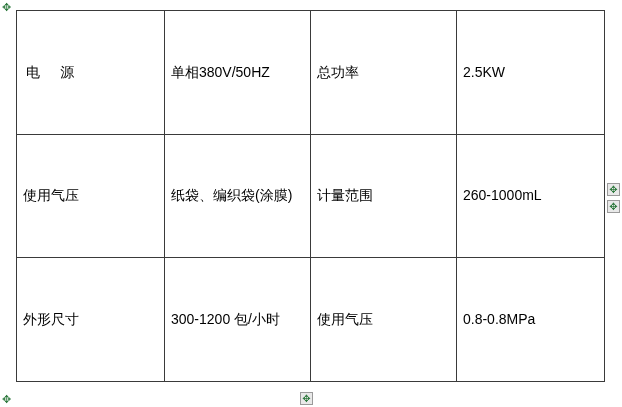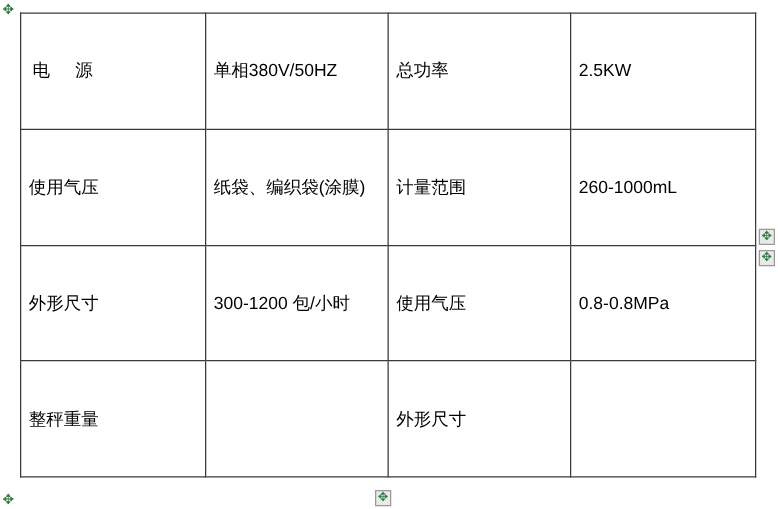--- a/index.html
+++ b/index.html
@@ -121,23 +121,17 @@
           <td class="c2">纸袋、编织袋(涂膜)</td>
           <td class="c3">计量范围</td>
           <td class="c4 cell-latin">260-1000mL</td>
         </tr>
         <tr>
           <td class="c1">外形尺寸</td>
           <td class="c2">300-1200 包/小时</td>
           <td class="c3">使用气压</td>
           <td class="c4 cell-latin">0.8-0.8MPa</td>
         </tr>
-        <tr>
-          <td class="c1">整秤重量</td>
-          <td class="c2"></td>
-          <td class="c3">外形尺寸</td>
-          <td class="c4"></td>
-        </tr>
       </tbody>
     </table>
   </div>
 
 </div>
 
 </body></html>

